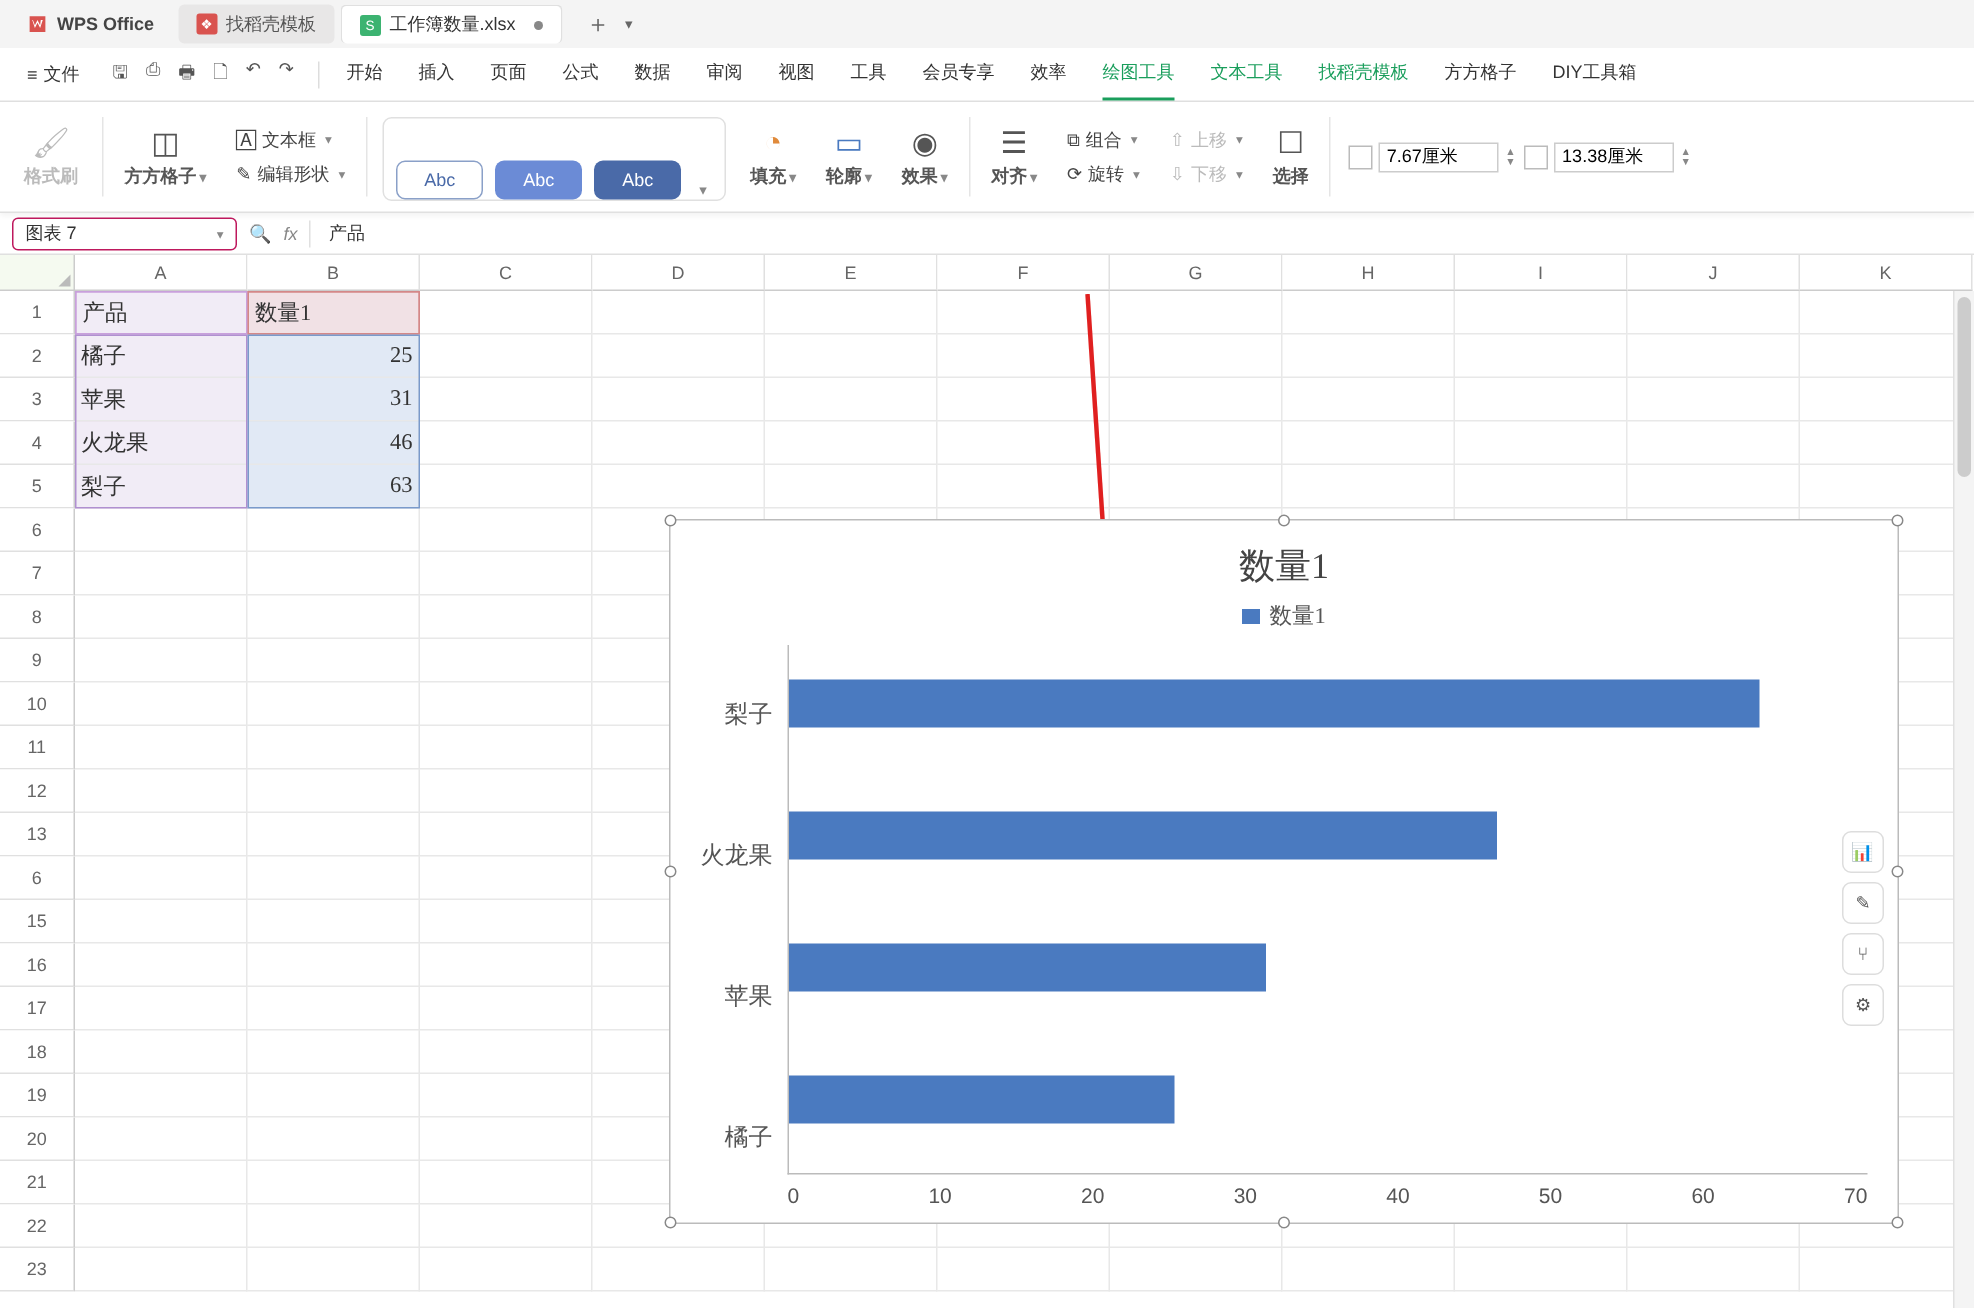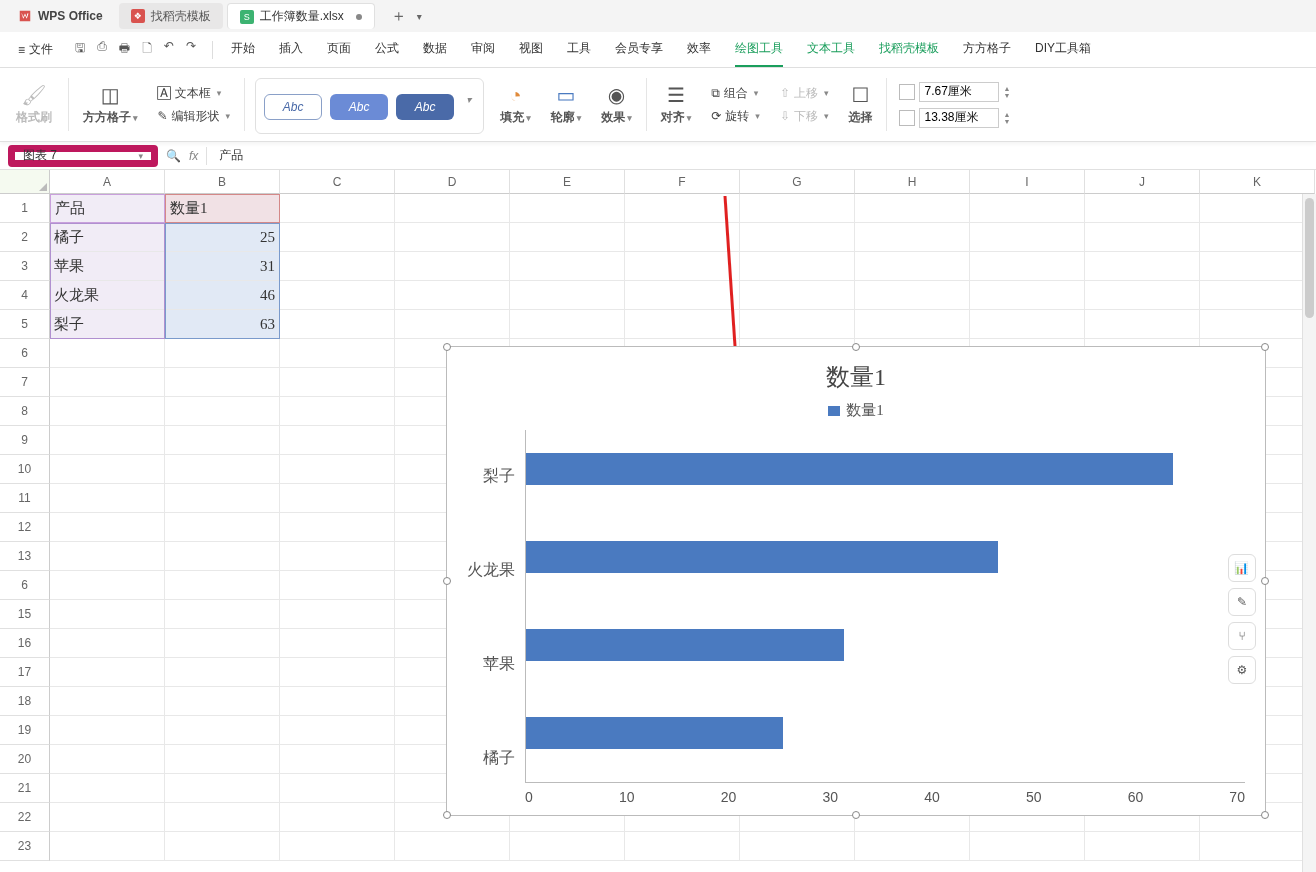--- a/index.html
+++ b/index.html
@@ -34,35 +34,35 @@
   .ribbon { display: flex; align-items: stretch; height: 74px; border-bottom: 1px solid #e0e0e0; padding: 4px 8px; gap: 8px; box-shadow: 0 2px 4px rgba(0,0,0,0.05); }
   .rgroup { display: flex; flex-direction: column; align-items: center; justify-content: center; gap: 2px; padding: 0 8px; color: #555; cursor: pointer; }
   .rgroup.disabled { color: #bbb; }
   .rgroup .ricon { font-size: 20px; height: 24px; display:flex; align-items:center; }
   .rgroup .rlabel { font-size: 12px; white-space: nowrap; font-weight: bold; }
   .rsep { width: 1px; background: #e5e5e5; margin: 6px 0; }
   .vstack { display: flex; flex-direction: column; justify-content: center; gap: 6px; padding: 0 6px; }
   .vstack .rbtn { display: flex; align-items: center; gap: 4px; cursor: pointer; color: #444; white-space: nowrap; }
   .vstack .rbtn.disabled { color: #bbb; }
   .caret { font-size: 9px; color: #888; margin-left: 2px; }
-  .style-presets { display: flex; align-items: flex-start; gap: 8px; padding: 15px 8px; border: 1px solid #e0e0e0; border-radius: 6px; height: 56px; margin: 6px 2px; background: #fff; font-style: italic; }
+  .style-presets { display: flex; align-items: flex-end; gap: 8px; padding: 0 8px; border: 1px solid #e0e0e0; border-radius: 6px; height: 56px; margin: 6px 2px; background: #fff; }
   .preset { width: 58px; height: 26px; border-radius: 6px; display:flex; align-items:center; justify-content:center; font-size: 12px; color:#fff; cursor:pointer; }
   .preset.outline { border:1px solid #8aa0c8; color:#4a6aa8; background:#fff; }
   .preset.fill1 { background:#6b8bd6; }
   .preset.fill2 { background:#4a6aa8; }
   .preset-caret { font-size:10px; color:#888; padding:0 4px; cursor:pointer; }
-  .size-group { display:flex; flex-direction:column; gap:6px; justify-content:center; padding:0 4px; }
+  .size-group { display:flex; flex-direction:row; gap:6px; justify-content:center; padding:0 4px; }
   .size-row { display:flex; align-items:center; gap:4px; }
   .size-row .dimicon { width:16px; height:16px; border:1px solid #bbb; display:inline-block; position:relative; }
   .size-input { width:80px; height:20px; border:1px solid #ccc; font-size:12px; padding:0 4px; }
   .size-spin { display:flex; flex-direction:column; font-size:7px; line-height:7px; color:#888; }
 
   
   .fbar { display:flex; align-items:center; height:28px; border-bottom:1px solid #e0e0e0; padding:0 8px; gap:8px; }
-  .namebox { width:150px; height:22px; border:7px solid #be185d; border-radius:4px; display:flex; align-items:center; justify-content:space-between; padding:0 8px; cursor:pointer; }
+  .namebox { width:150px; height:22px; border:1px solid #be185d; border-radius:4px; display:flex; align-items:center; justify-content:space-between; padding:0 8px; cursor:pointer; }
   .namebox .nbcaret { font-size:9px; color:#888; }
   .fbar .fbicons { display:flex; gap:10px; color:#888; }
   .fbar .fx { font-style:italic; color:#888; }
   .fbar .fcontent { color:#333; margin-left:4px; }
   .fbar-sep { width:1px; height:18px; background:#e0e0e0; }
 
   
   .grid { position:relative; display:flex; height: calc(872px - 32px - 36px - 74px - 28px); }
   .corner { width:50px; height:24px; border-right:1px solid #ccc; border-bottom:1px solid #ccc; background:#f5faf0; position:relative; }
   .corner::after { content:""; position:absolute; right:2px; bottom:2px; border-left:8px solid transparent; border-bottom:8px solid #bbb; }

